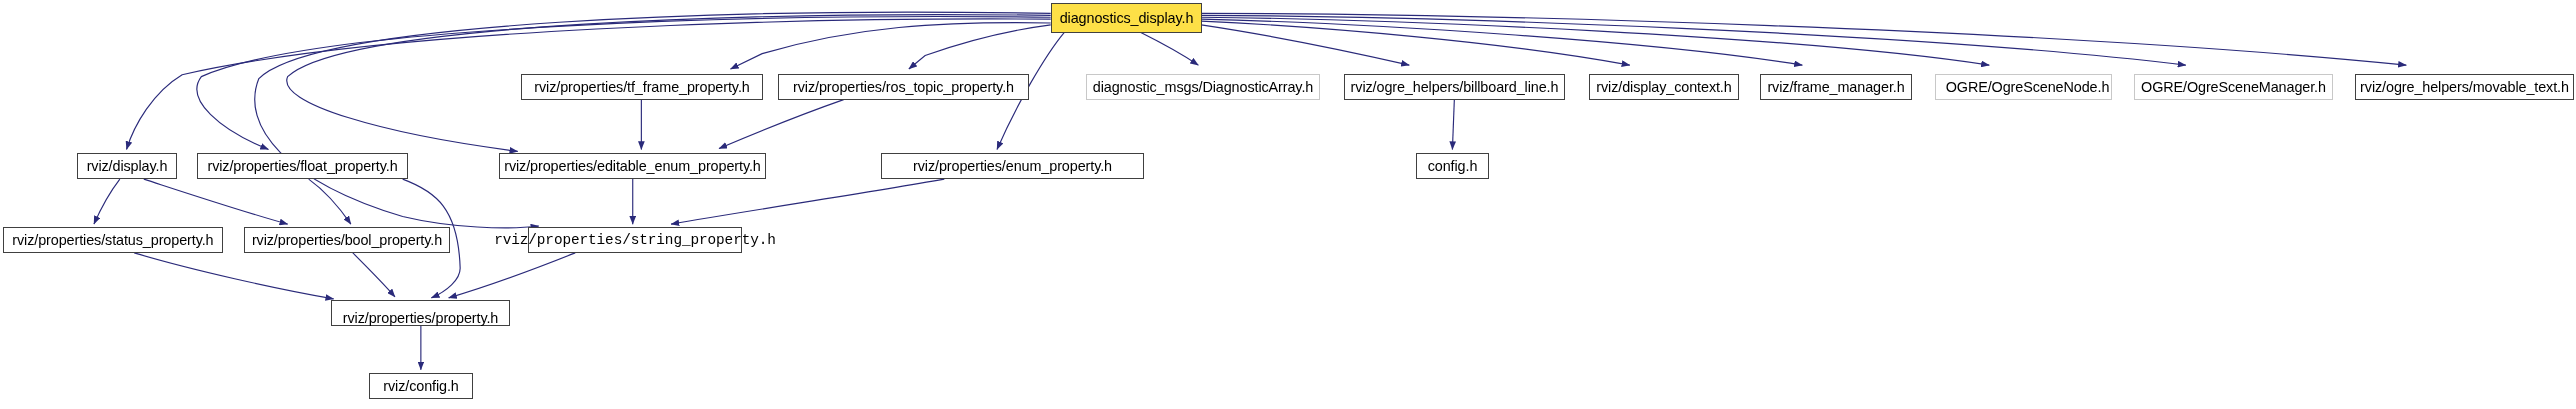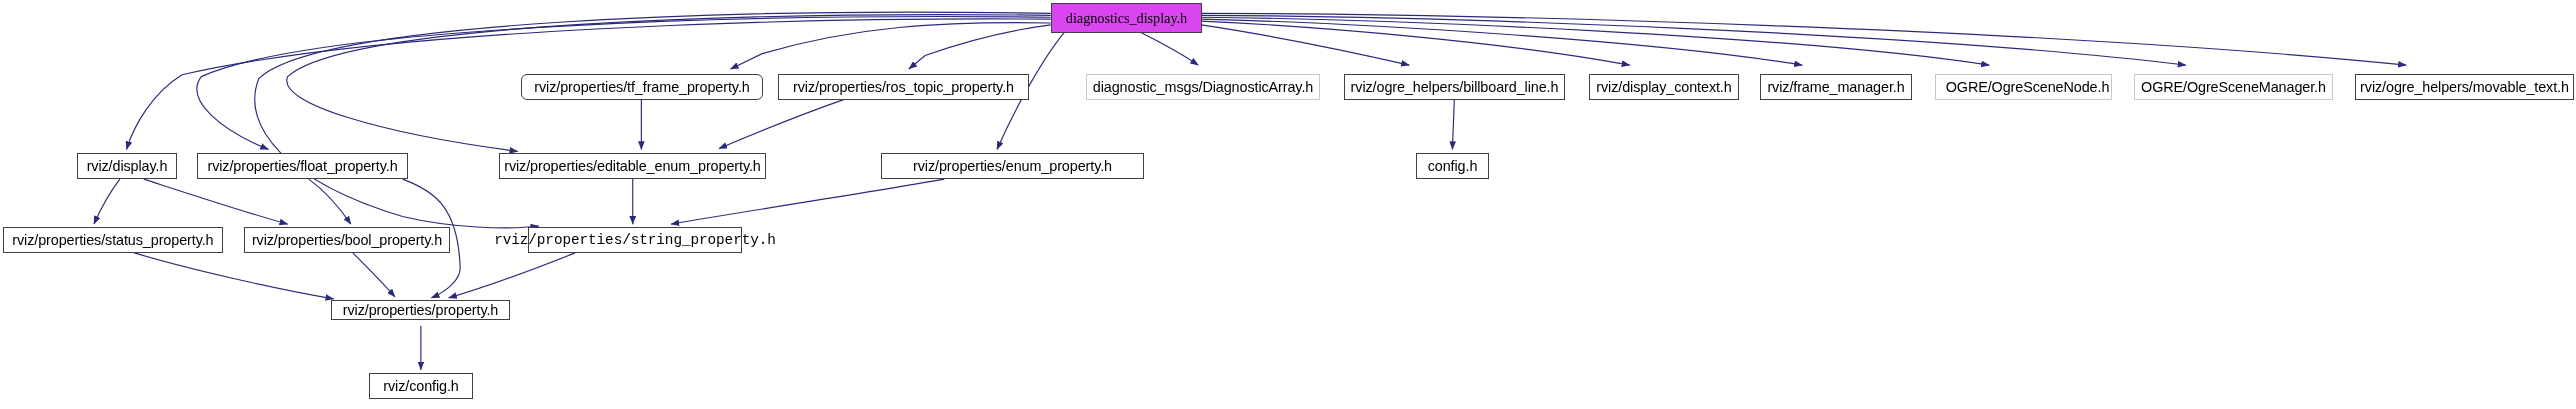--- a/index.html
+++ b/index.html
@@ -33,23 +33,22 @@
     justify-content: center;
     background: #ffffff;
     border: 1px solid #404040;
     font-size: 14.4px;
     color: #000000;
     white-space: nowrap;
     letter-spacing: -0.1px;
     line-height: 1;
   }
   .node-box.root {
-    background: #d946ef;
+    background: #fde047;
     border: 1px solid #404040;
-    font-family: Liberation Serif, serif;
   }
   .node-box.external {
     border: 1px solid #c8c8c8;
   }
   .node-label {
     pointer-events: none;
   }
 </style>
 </head>
 <body>
@@ -88,21 +87,21 @@
         <path d="M140,264 C200,282 290,302 348,312" fill="none" stroke="#2a2a7a" stroke-width="1.2" marker-end="url(#arrowhead)"></path>
         <path d="M368,264 C382,278 400,296 412,310" fill="none" stroke="#2a2a7a" stroke-width="1.2" marker-end="url(#arrowhead)"></path>
         <path d="M600,264 C560,280 505,300 468,311" fill="none" stroke="#2a2a7a" stroke-width="1.2" marker-end="url(#arrowhead)"></path>
         <path d="M439,340 L439,386" fill="none" stroke="#2a2a7a" stroke-width="1.2" marker-end="url(#arrowhead)"></path>
       </g>
   </svg>
   <div id="nodes-group">
       <div class="node-box root" style="left: 1051px; top: 2.9px; width: 151px; height: 30px;">
         <span class="node-label">diagnostics_display.h</span>
       </div>
-      <div class="node-box" style="left: 521px; top: 74px; width: 242px; height: 26px; border-radius: 6px;">
+      <div class="node-box" style="left: 521px; top: 74px; width: 242px; height: 26px;">
         <span class="node-label">rviz/properties/tf_frame_property.h</span>
       </div>
       <div class="node-box" style="left: 778px; top: 74px; width: 251px; height: 26px;">
         <span class="node-label">rviz/properties/ros_topic_property.h</span>
       </div>
       <div class="node-box external" style="left: 1086px; top: 74px; width: 234px; height: 26px;">
         <span class="node-label">diagnostic_msgs/DiagnosticArray.h</span>
       </div>
       <div class="node-box" style="left: 1344px; top: 74px; width: 221px; height: 26px;">
         <span class="node-label">rviz/ogre_helpers/billboard_line.h</span>
@@ -139,21 +138,21 @@
       </div>
       <div class="node-box" style="left: 2.9px; top: 227px; width: 220px; height: 26px;">
         <span class="node-label">rviz/properties/status_property.h</span>
       </div>
       <div class="node-box" style="left: 244px; top: 227px; width: 206px; height: 26px;">
         <span class="node-label">rviz/properties/bool_property.h</span>
       </div>
       <div class="node-box" style="left: 528px; top: 227px; width: 214px; height: 26px; font-family: Liberation Mono, monospace;">
         <span class="node-label">rviz/properties/string_property.h</span>
       </div>
-      <div class="node-box" style="left: 331px; top: 300px; width: 179px; height: 20px;">
+      <div class="node-box" style="left: 331px; top: 300px; width: 179px; height: 26px; align-items: flex-end;">
         <span class="node-label">rviz/properties/property.h</span>
       </div>
       <div class="node-box" style="left: 369px; top: 373px; width: 104px; height: 26px;">
         <span class="node-label">rviz/config.h</span>
       </div>
     </div>
 </div>
 
 
 </body></html>

